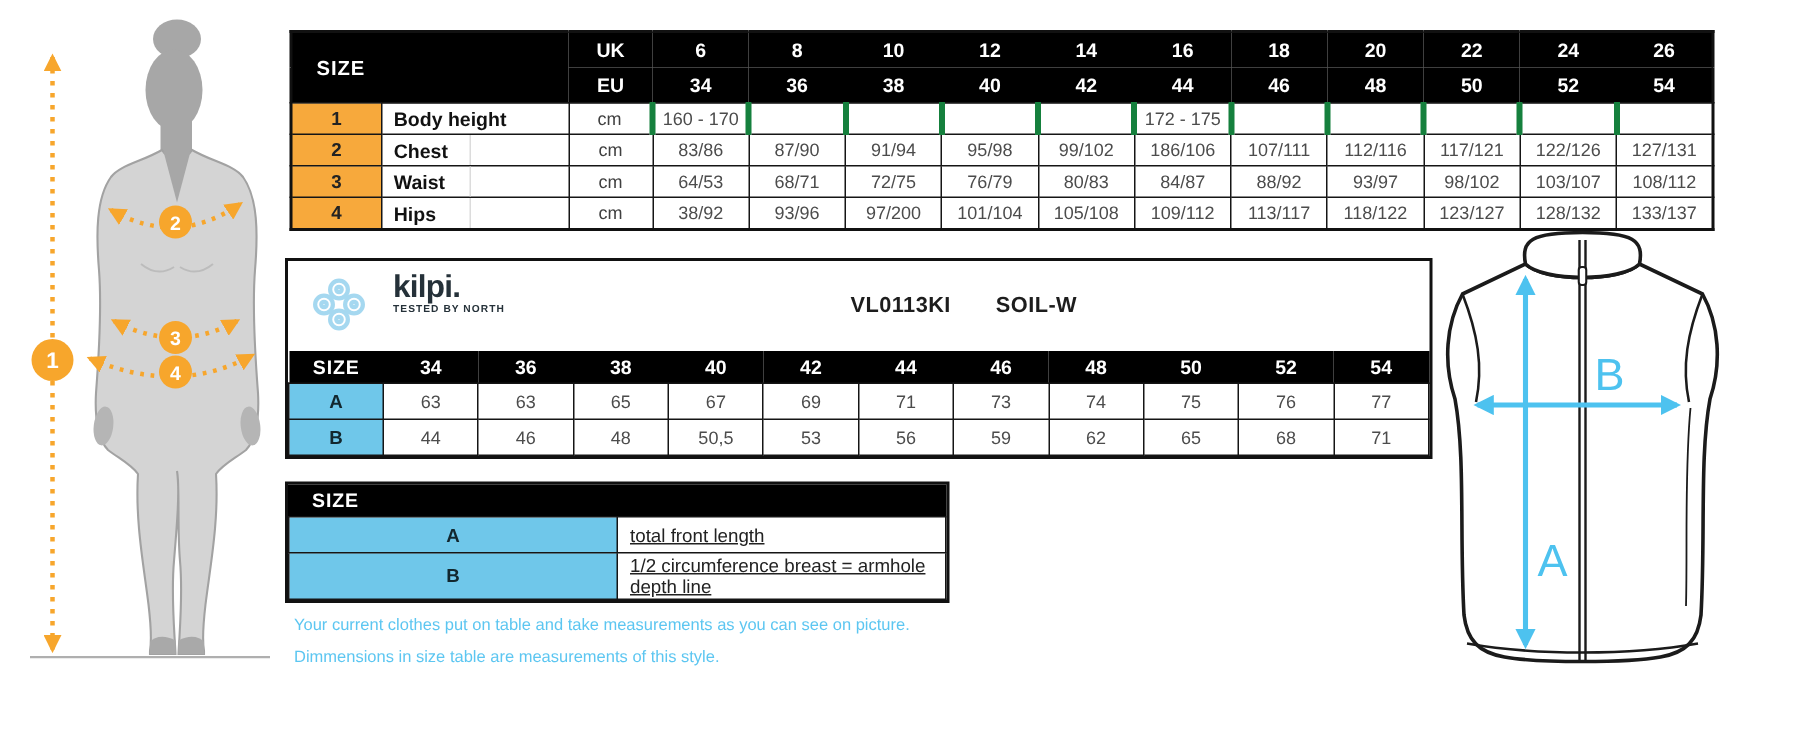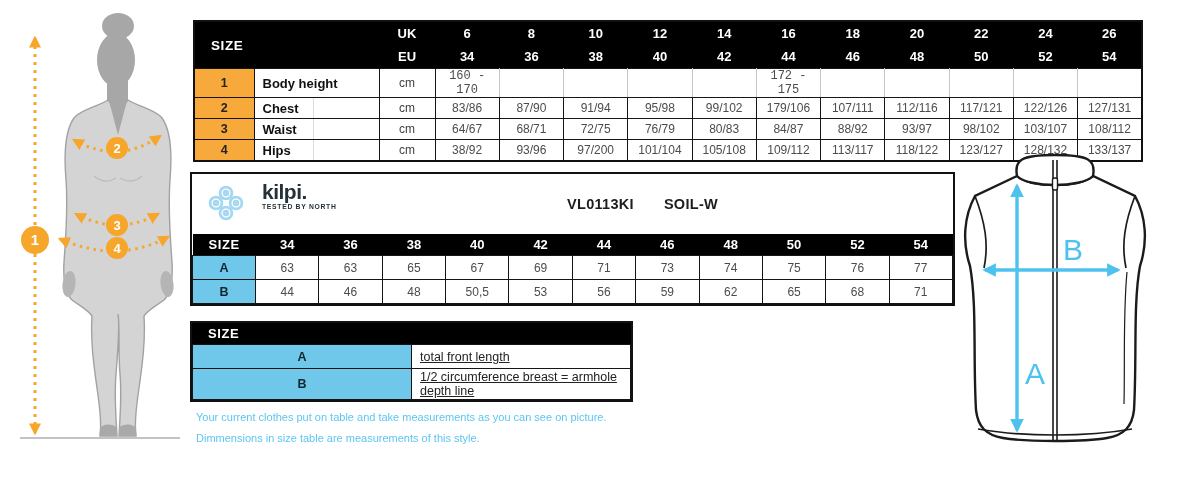--- a/index.html
+++ b/index.html
@@ -12,21 +12,21 @@
   table.sz thead th { background:#000; color:#fff; font-size:13px; font-weight:bold;
              border:none; padding:0; height:23px; text-align:center; }
   table.sz thead th.size-h { text-align:left; padding-left:16px; font-size:13.5px; letter-spacing:.6px; }
   table.sz tbody td { border:1px solid #151515; height:20px; text-align:center;
              font-size:12px; color:#4c4c4c; padding:0; }
   table.sz td.badge { background:#F7A93C; color:#232323; font-weight:bold; font-size:12.5px; }
   table.sz td.rlabel { text-align:left; padding-left:8px; color:#111; font-weight:bold;
              font-size:13px; position:relative;margin-left:34px; }
   table.sz tr.sub td.rlabel::after { content:""; position:absolute; left:58px; top:0; bottom:0;
              width:1px; background:#dcdcdc; }
-  table.sz tr.light td.v { border-left:1px solid #15803d; border-right:1px solid #c6c6c6;font-family:Liberation Mono, monospace; }
+  table.sz tr.light td.v { border-left:4px solid #15803d; border-right:1px solid #c6c6c6; }
   table.sz td.unit { color:#404040;text-align:center; }
 
   
   .prod { position:absolute; left:190px; top:172px; width:765px; box-sizing:border-box;
           border:2px solid #111; background:#fff; }
   .prod-head { height:60px; position:relative; }
   .logo { position:absolute; left:14px; top:8px; display:flex; align-items:flex-start; gap:16px; }
   .logo .brand { font-size:21px; font-weight:bold; color:#253139; line-height:20px; letter-spacing:-.5px; }
   .logo .tag   { font-size:6.8px; color:#253139; letter-spacing:.7px; font-weight:bold; margin-top:1px; }
   .codes { position:absolute; left:375px; top:50%; transform:translateY(-50%);
@@ -187,32 +187,32 @@
       </tr>
       <tr class="sub">
         <td class="badge">2</td>
         <td class="rlabel">Chest</td>
         <td class="unit">cm</td>
         <td class="v">83/86</td>
         <td class="v">87/90</td>
         <td class="v">91/94</td>
         <td class="v">95/98</td>
         <td class="v">99/102</td>
-        <td class="v">179/106</td>
+        <td class="v">186/106</td>
         <td class="v">107/111</td>
         <td class="v">112/116</td>
         <td class="v">117/121</td>
         <td class="v">122/126</td>
         <td class="v">127/131</td>
       </tr>
       <tr class="sub">
         <td class="badge">3</td>
         <td class="rlabel">Waist</td>
         <td class="unit">cm</td>
-        <td class="v">64/67</td>
+        <td class="v">64/53</td>
         <td class="v">68/71</td>
         <td class="v">72/75</td>
         <td class="v">76/79</td>
         <td class="v">80/83</td>
         <td class="v">84/87</td>
         <td class="v">88/92</td>
         <td class="v">93/97</td>
         <td class="v">98/102</td>
         <td class="v">103/107</td>
         <td class="v">108/112</td>

